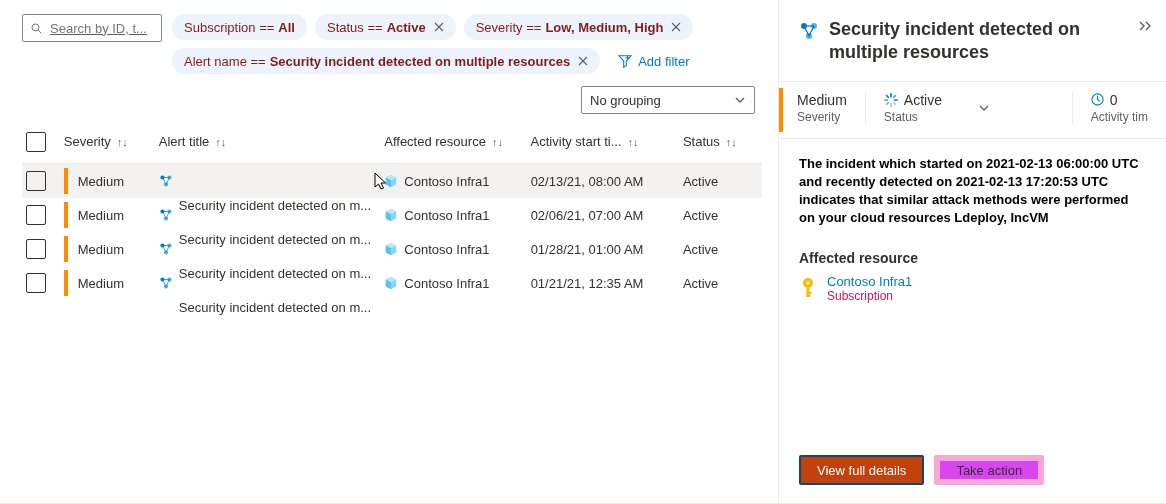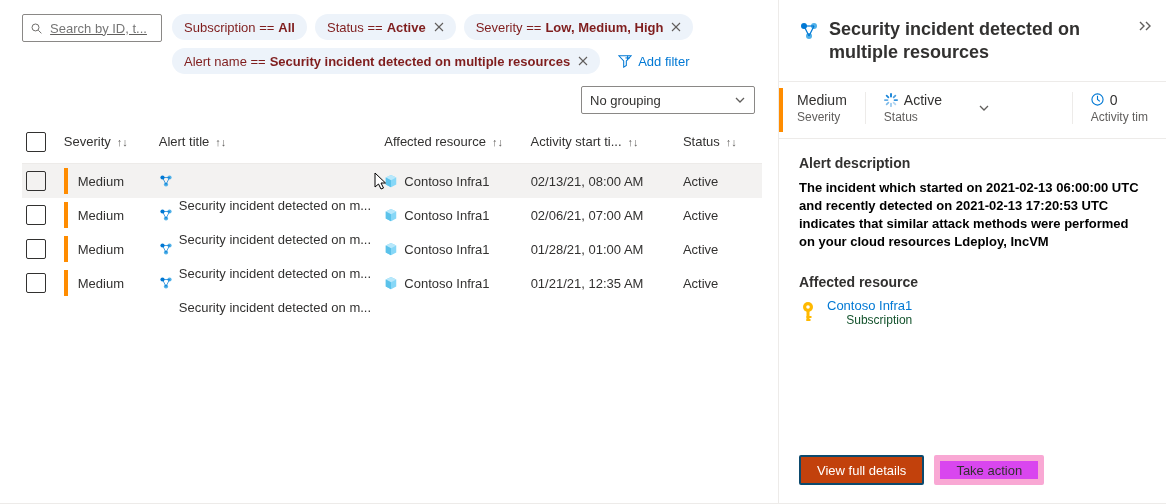--- a/index.html
+++ b/index.html
@@ -58,21 +58,21 @@
   .stat .lbl { font-size: 12px; color: #605e5c; margin-top: 2px; }
   .stat .val { font-size: 14px; color: #323130; display: flex; align-items: center; gap: 6px; }
   .status-stat { display: flex; align-items: center; gap: 36px; }
 
   .section { padding: 16px 20px 6px 20px; }
   .section h4 { margin: 0 0 8px 0; font-size: 14px; font-weight: 600; }
   .desc { font-size: 13px; color: #000000; line-height: 1.4; font-weight: bold; }
 
   .resitem { display: flex; align-items: center; gap: 10px; margin-top: 8px; }
   .resitem .name { color: #0078d4; font-size: 13px; }
-  .resitem .sub { color: #14532d; font-size: 12px; text-align: right; }
+  .resitem .sub { color: #be185d; font-size: 12px; }
 
   .actions { margin-top: auto; padding: 14px 20px 18px 20px; display: flex; gap: 10px; }
   .btn { height: 30px; padding: 0 16px; border-radius: 2px; font-size: 13px; cursor: pointer; display: inline-flex; align-items: center; }
   .btn.primary { background: #c2410c; color: #fff; border: 2px solid #0c4a6e; }
   .btn.secondary { background: #d946ef; color: #323130; border: 6px solid #f9a8d4; }
 
   .cursor { position: absolute; width: 14px; height: 20px; pointer-events: none; }
 
   .spinner { width: 14px; height: 14px; }
   .clock { width: 13px; height: 13px; }
@@ -336,21 +336,20 @@
               <circle cx="7" cy="7" r="6" fill="none" stroke="#0078d4" stroke-width="1.2"></circle>
               <path d="M7 3v4l2.5 2" fill="none" stroke="#0078d4" stroke-width="1.2"></path>
             </svg>
           <span>0</span>
         </div>
         <div class="lbl">Activity tim</div>
       </div>
     </div>
 
     <div class="section">
-      <h4>Alert description</h4>
       <div class="desc">The incident which started on 2021-02-13 06:00:00 UTC and recently detected on 2021-02-13 17:20:53 UTC indicates that similar attack methods were performed on your cloud resources Ldeploy, IncVM</div>
     </div>
 
     <div class="section">
       <h4>Affected resource</h4>
       <div class="resitem">
         <svg class="key" viewBox="0 0 18 22">
             <circle cx="9" cy="6" r="5" fill="#ffb900"></circle>
             <circle cx="9" cy="6" r="1.8" fill="#fff"></circle>
             <rect x="7.5" y="10" width="3" height="10" fill="#ffb900"></rect>

